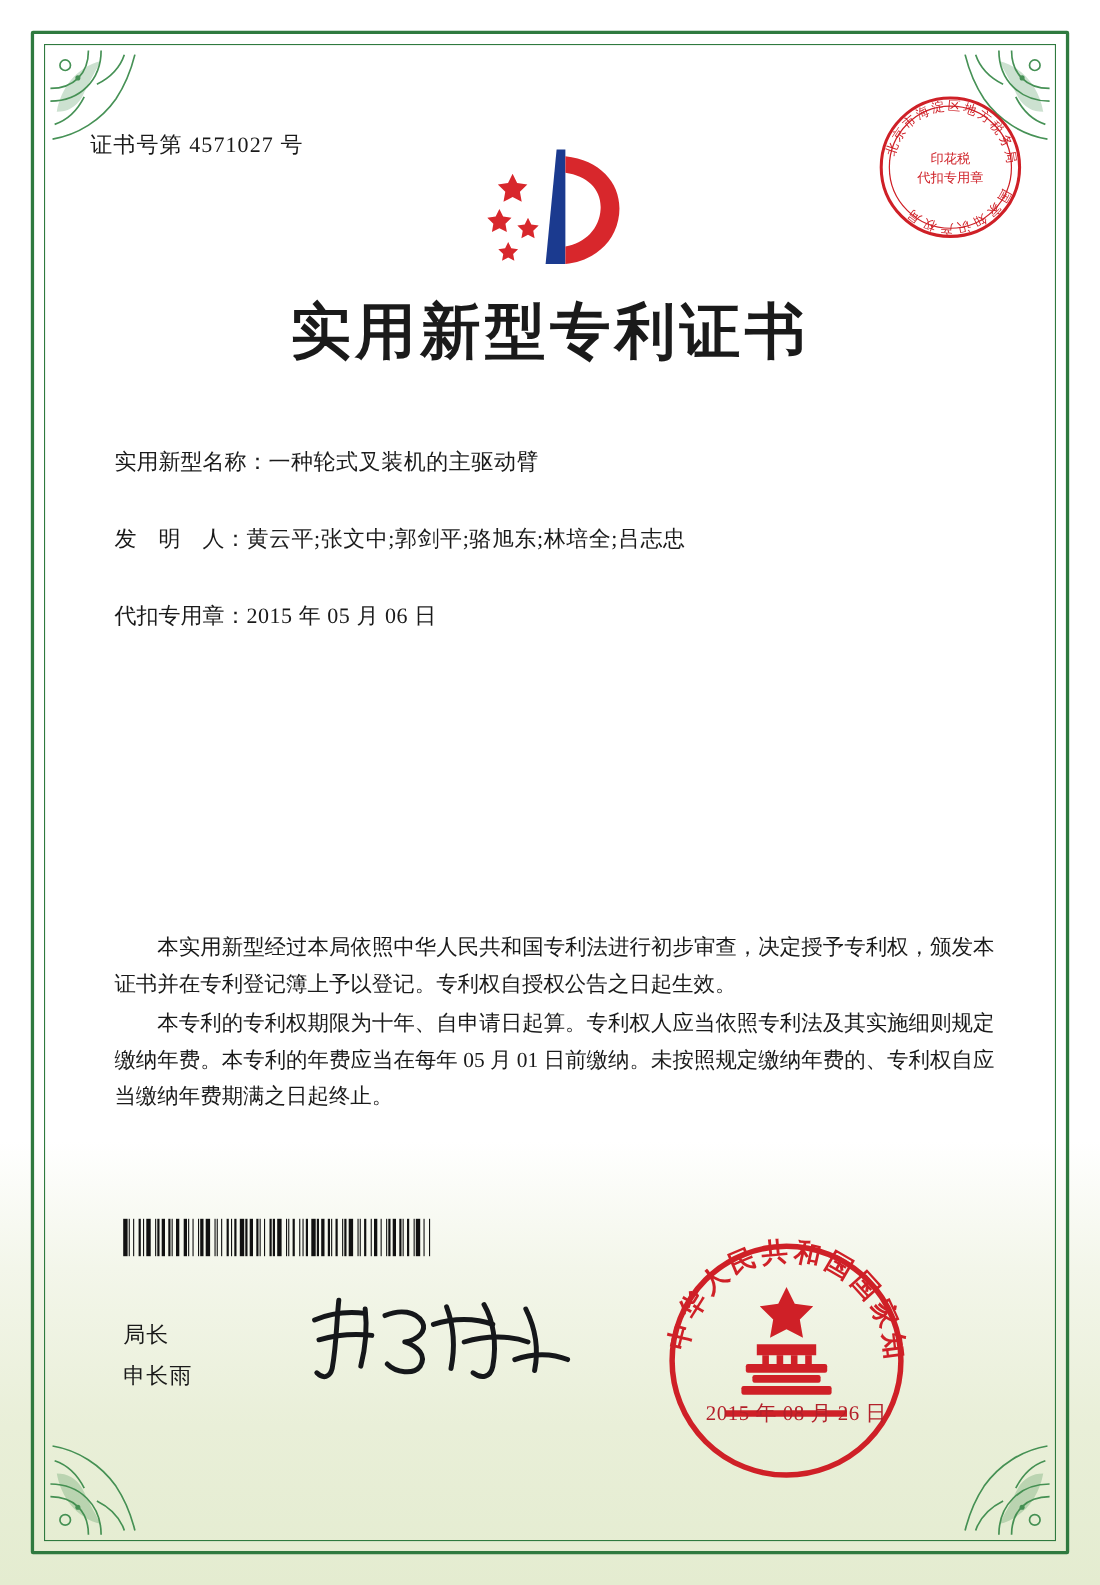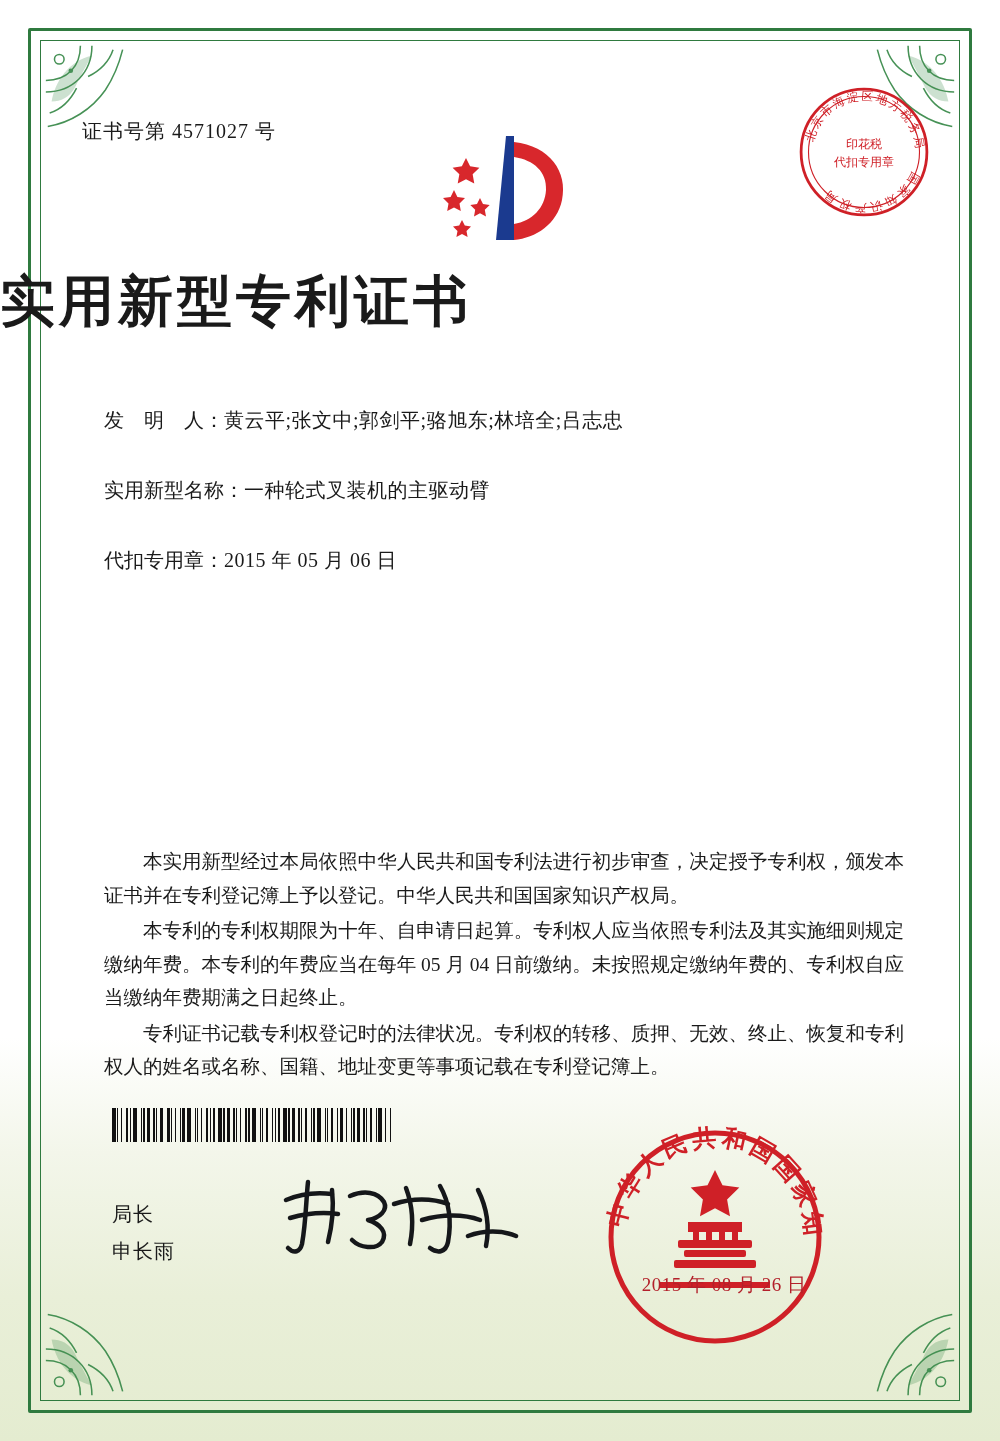--- a/index.html
+++ b/index.html
@@ -65,20 +65,21 @@
   .tax-stamp {
     position: absolute;
     right: 62px; top: 78px;
     width: 148px; height: 148px;
   }
   .tax-stamp svg { width: 100%; height: 100%; display: block; }
 
   .title {
     position: absolute;
     left: 0; right: 0; top: 265px;
+    text-align: center;
     font-size: 55px;
     font-weight: bold;
     letter-spacing: 4px;
     font-family: "DejaVu Serif", "Liberation Serif", serif;
   }
 
   
   .fields {
     position: absolute;
     left: 104px; top: 405px;
@@ -252,34 +253,33 @@
       </text>
       <text x="80" y="76" text-anchor="middle" font-size="13" fill="#cf2027" font-family="'DejaVu Serif',serif">印花税</text>
       <text x="80" y="95" text-anchor="middle" font-size="13" fill="#cf2027" font-family="'DejaVu Serif',serif">代扣专用章</text>
     </svg>
   </div>
 
   <div class="title">实用新型专利证书</div>
 
   <div class="fields">
     <div class="field">
-      <span class="lbl">发　明　人：</span><span class="val">黄云平;张文中;郭剑平;骆旭东;林培全;吕志忠</span>
+      <span class="lbl">实用新型名称：</span><span class="val">一种轮式叉装机的主驱动臂</span>
     </div>
     <div class="field">
-      <span class="lbl">实用新型名称：</span><span class="val">一种轮式叉装机的主驱动臂</span>
+      <span class="lbl">发　明　人：</span><span class="val">黄云平;张文中;郭剑平;骆旭东;林培全;吕志忠</span>
     </div>
     <div class="field">
       <span class="lbl">代扣专用章：</span><span class="val">2015 年 05 月 06 日</span>
     </div>
   </div>
 
   <div class="paras">
-    <p>本实用新型经过本局依照中华人民共和国专利法进行初步审查，决定授予专利权，颁发本证书并在专利登记簿上予以登记。中华人民共和国国家知识产权局。</p>
-    <p>本专利的专利权期限为十年、自申请日起算。专利权人应当依照专利法及其实施细则规定缴纳年费。本专利的年费应当在每年 05 月 04 日前缴纳。未按照规定缴纳年费的、专利权自应当缴纳年费期满之日起终止。</p>
-    <p>专利证书记载专利权登记时的法律状况。专利权的转移、质押、无效、终止、恢复和专利权人的姓名或名称、国籍、地址变更等事项记载在专利登记簿上。</p>
+    <p>本实用新型经过本局依照中华人民共和国专利法进行初步审查，决定授予专利权，颁发本证书并在专利登记簿上予以登记。专利权自授权公告之日起生效。</p>
+    <p>本专利的专利权期限为十年、自申请日起算。专利权人应当依照专利法及其实施细则规定缴纳年费。本专利的年费应当在每年 05 月 01 日前缴纳。未按照规定缴纳年费的、专利权自应当缴纳年费期满之日起终止。</p>
   </div>
 
   <div class="barcode" id="barcode">
       <i style="width:6px"></i>
       <i style="width:2px;background:transparent"></i>
       <i style="width:2px"></i>
       <i style="width:4px;background:transparent"></i>
       <i style="width:2px"></i>
       <i style="width:6px;background:transparent"></i>
       <i style="width:4px"></i>

